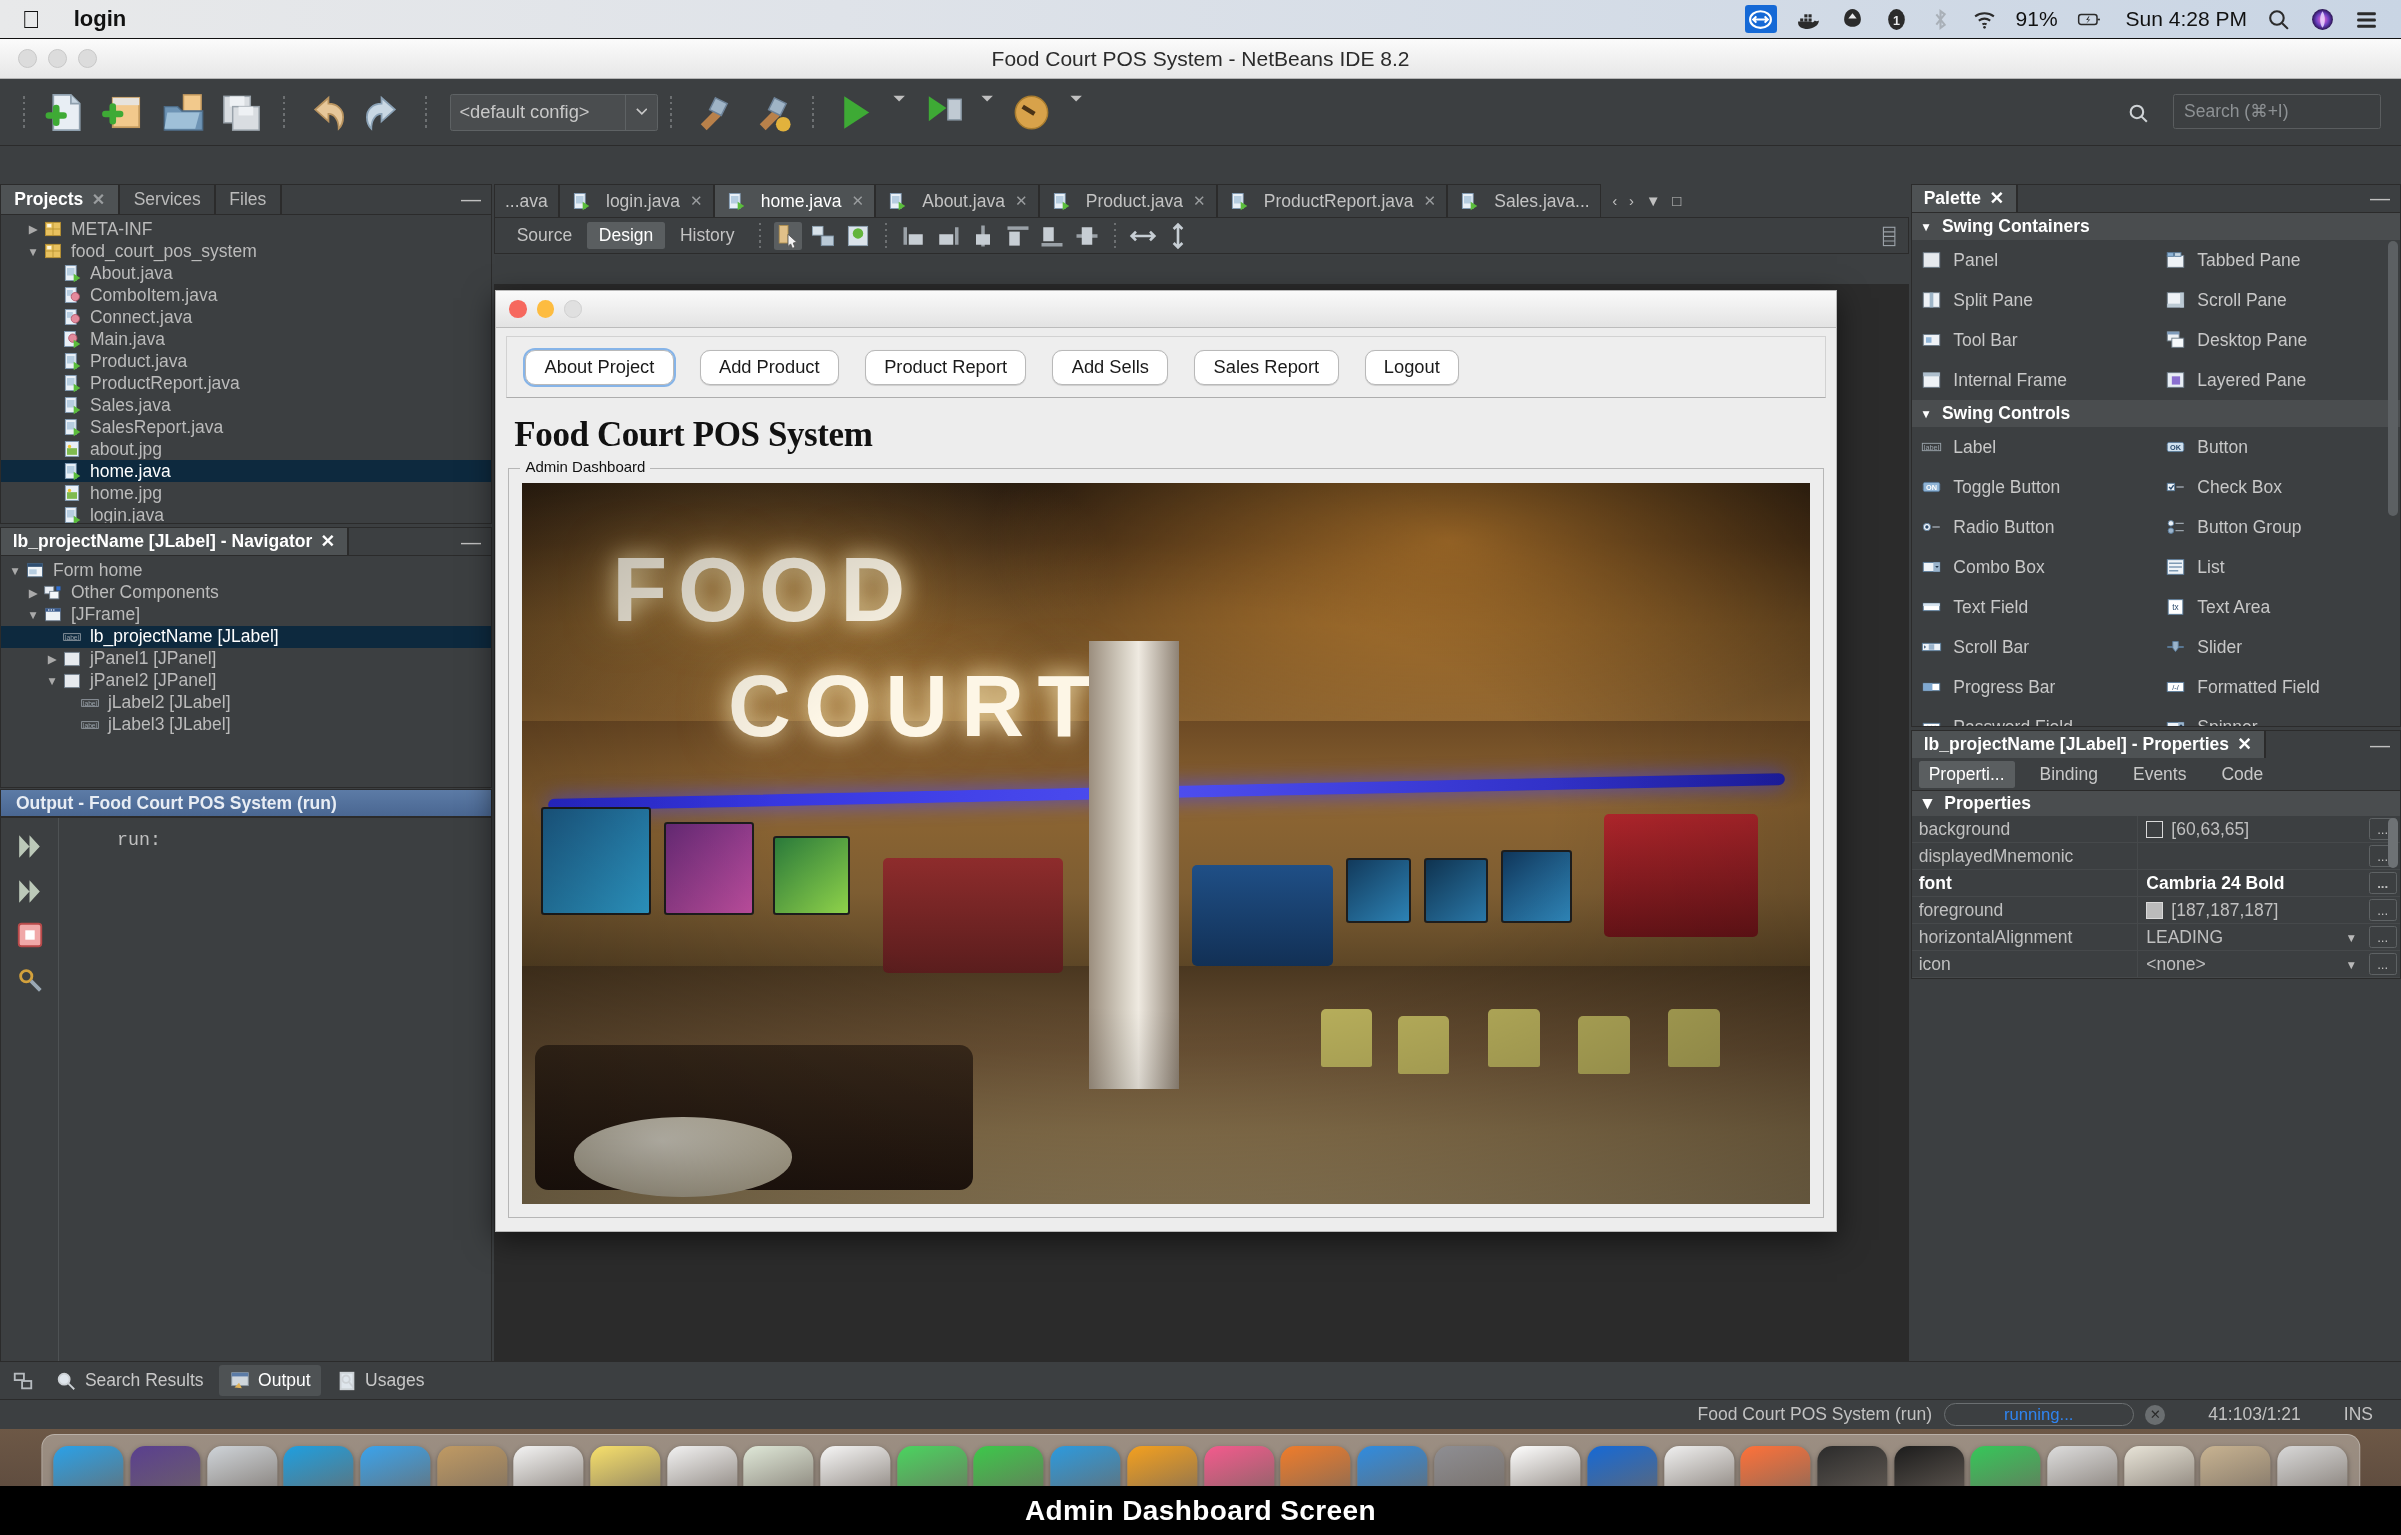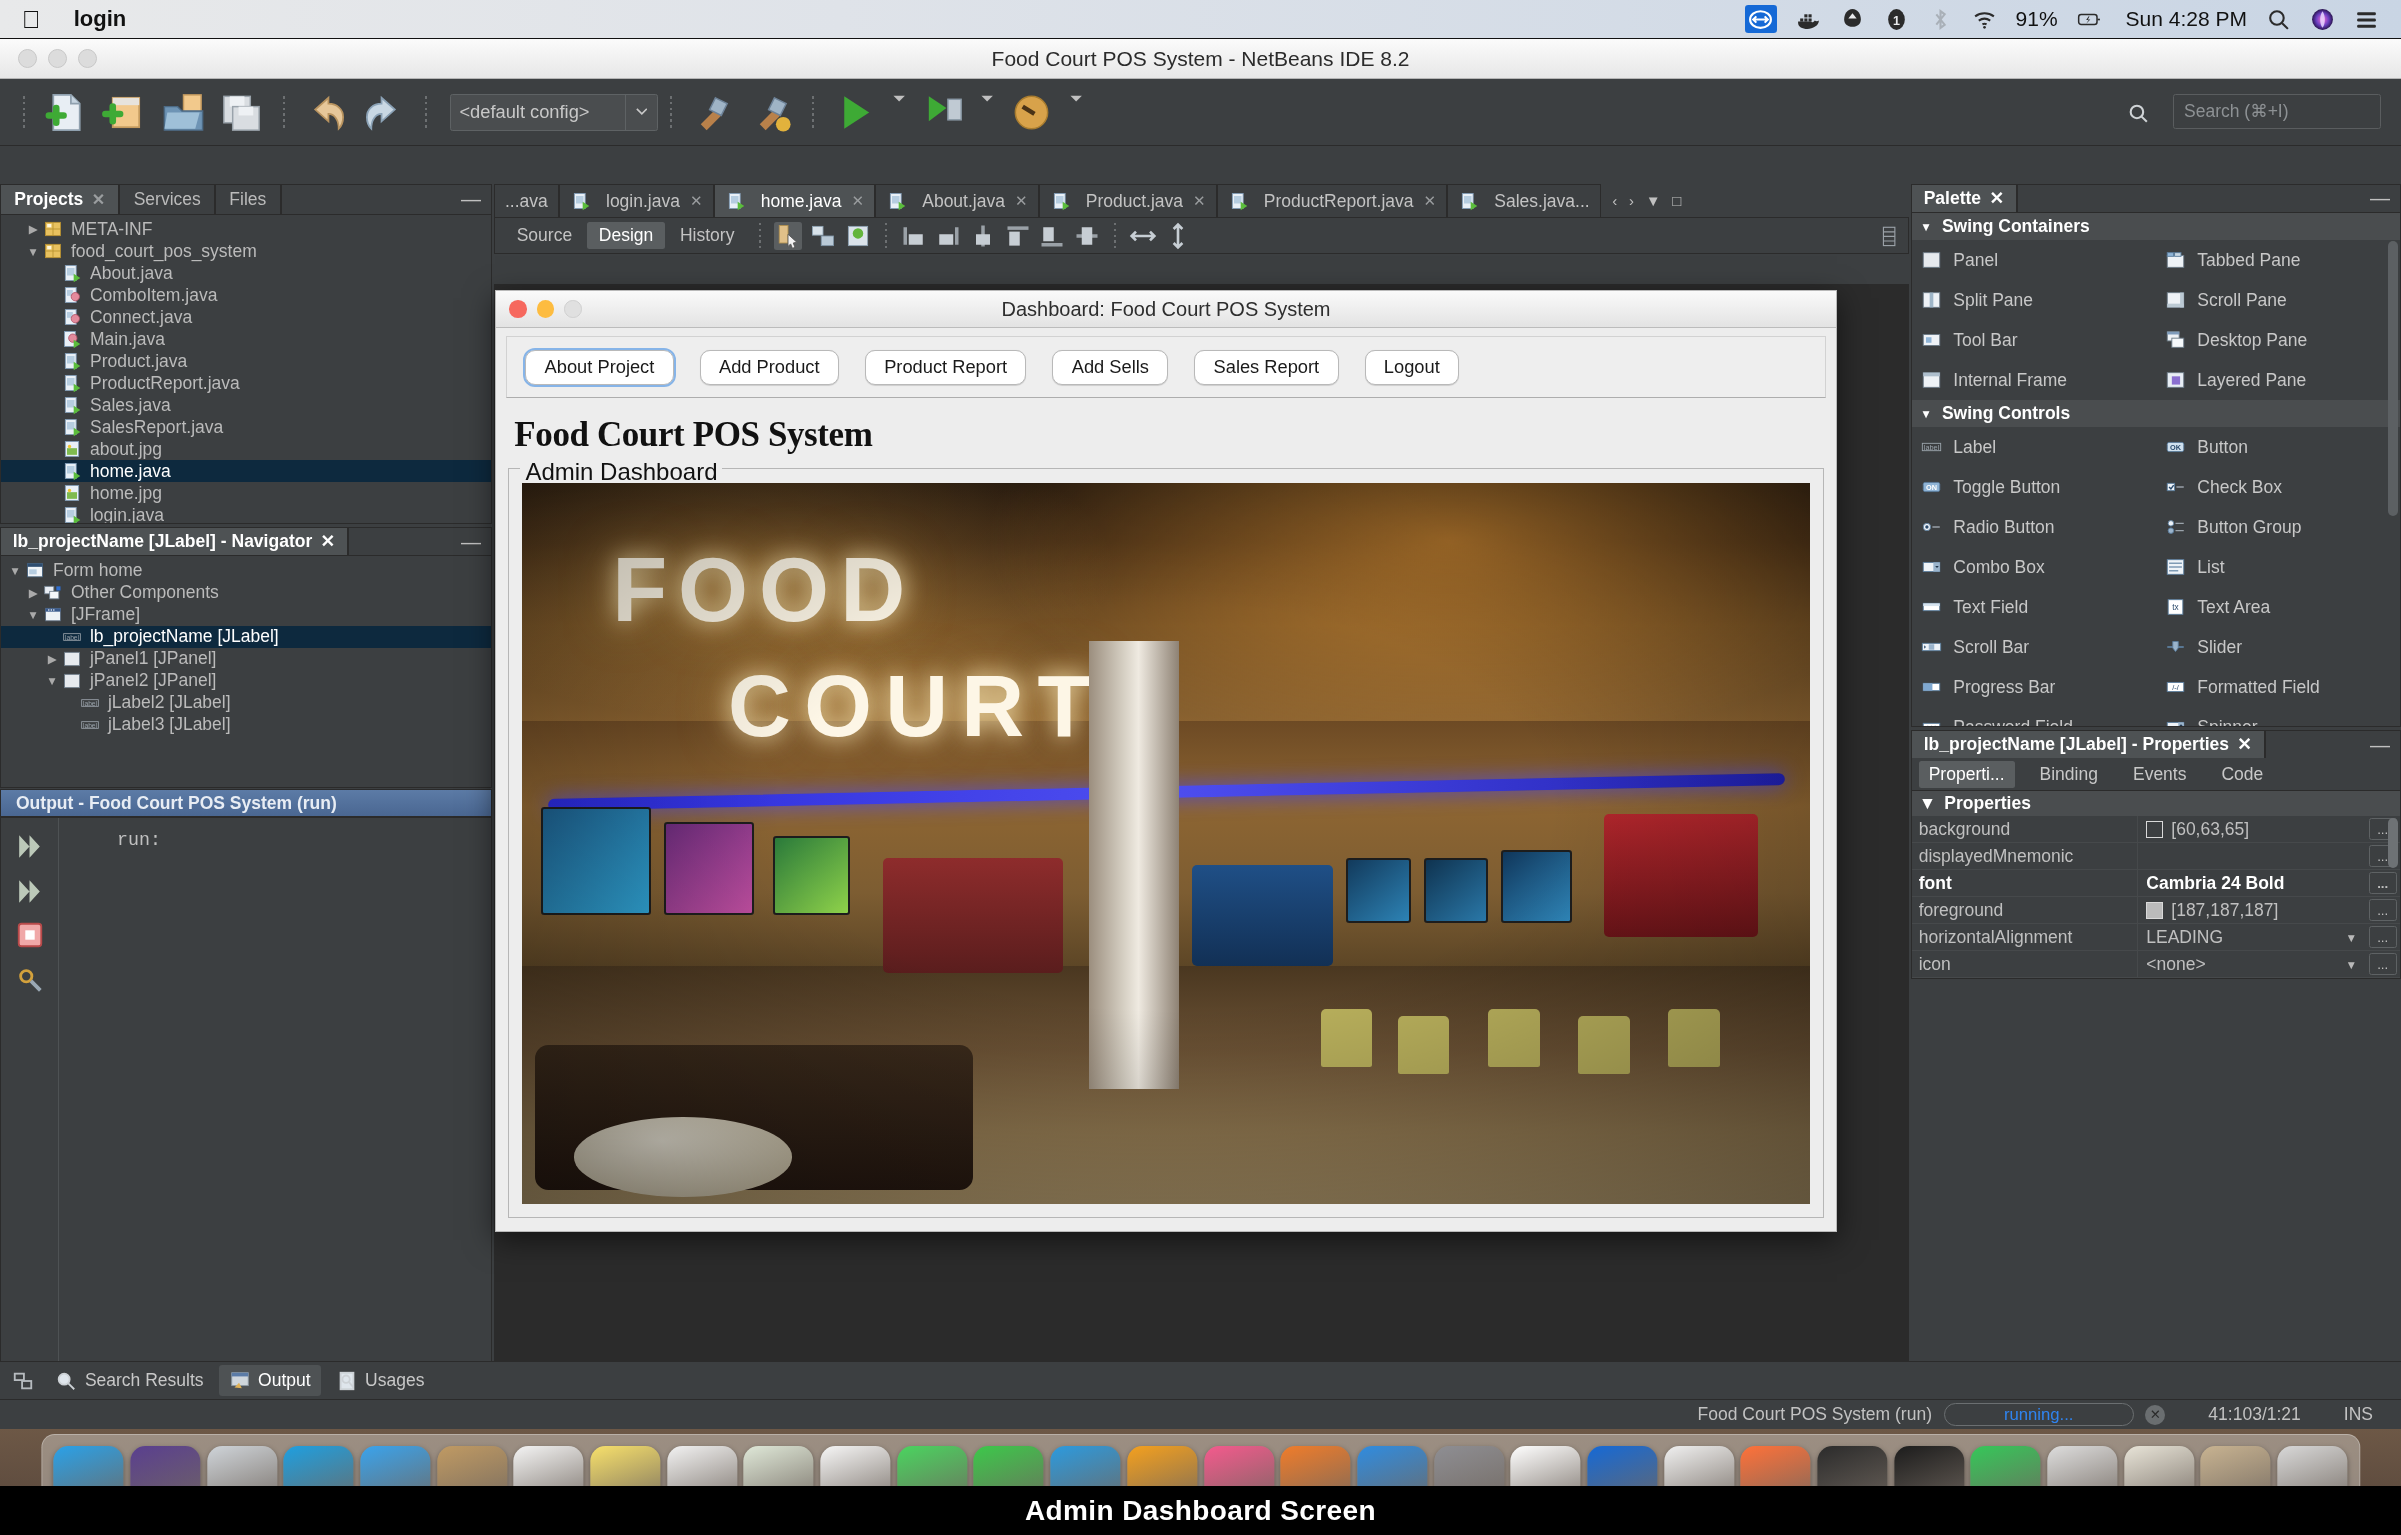--- a/index.html
+++ b/index.html
@@ -153,21 +153,21 @@
   #sf-heading {
     margin: 16.7px 0 0 18.3px; font-size: 35px; font-weight: bold; color: #111;
     font-family: "Liberation Serif", serif; letter-spacing: -0.4px;
   }
   #sf-group {
     margin: 13.3px 11.7px 0 11.7px; border: 0.8px solid #b6b6b6; height: 750px;
     position: relative; padding: 13.3px;
   }
   #sf-group-legend {
     position: absolute; top: -11px; left: 11.7px; background: #ededed; padding: 0 5px;
-    font-size: 24px; color: #111;
+    font-size: 15px; color: #111;
   }
   #sf-image { width: 100%; height: 100%; position: relative; overflow: hidden; background:#1a1008;}
   
   .fc-ceiling { position:absolute; left:0; top:0; width:100%; height:33%;
      background: linear-gradient(180deg,#2a1c10 0%, #3b2613 25%, #6b4a22 60%, #8a6230 100%); }
   .fc-ceilglow { position:absolute; width:100%; height:100%;
      background: radial-gradient(ellipse 55% 45% at 72% 8%, rgba(255,170,60,.55), transparent 65%),
                  radial-gradient(ellipse 40% 30% at 18% 12%, rgba(255,190,90,.35), transparent 70%);}
   .fc-mid { position:absolute; left:0; top:33%; width:100%; height:34%;
      background: linear-gradient(180deg,#6d4a24 0%, #8d6532 35%, #7d5d32 70%, #5d4626 100%);}
@@ -879,21 +879,20 @@
 
     <div id="design-canvas">
 
       <div id="swing-frame">
         <div id="sf-titlebar">
           <span class="dots">
             <span class="d red"></span>
             <span class="d yel"></span>
             <span class="d gry"></span>
           </span>
-          <span id="sf-title">Dashboard: Food Court POS System</span>
         </div>
 
         <div id="sf-buttonbar">
           <span class="swing-btn focus">About Project</span>
           <span class="swing-btn">Add Product</span>
           <span class="swing-btn">Product Report</span>
           <span class="swing-btn">Add Sells</span>
           <span class="swing-btn">Sales Report</span>
           <span class="swing-btn">Logout</span>
         </div>

